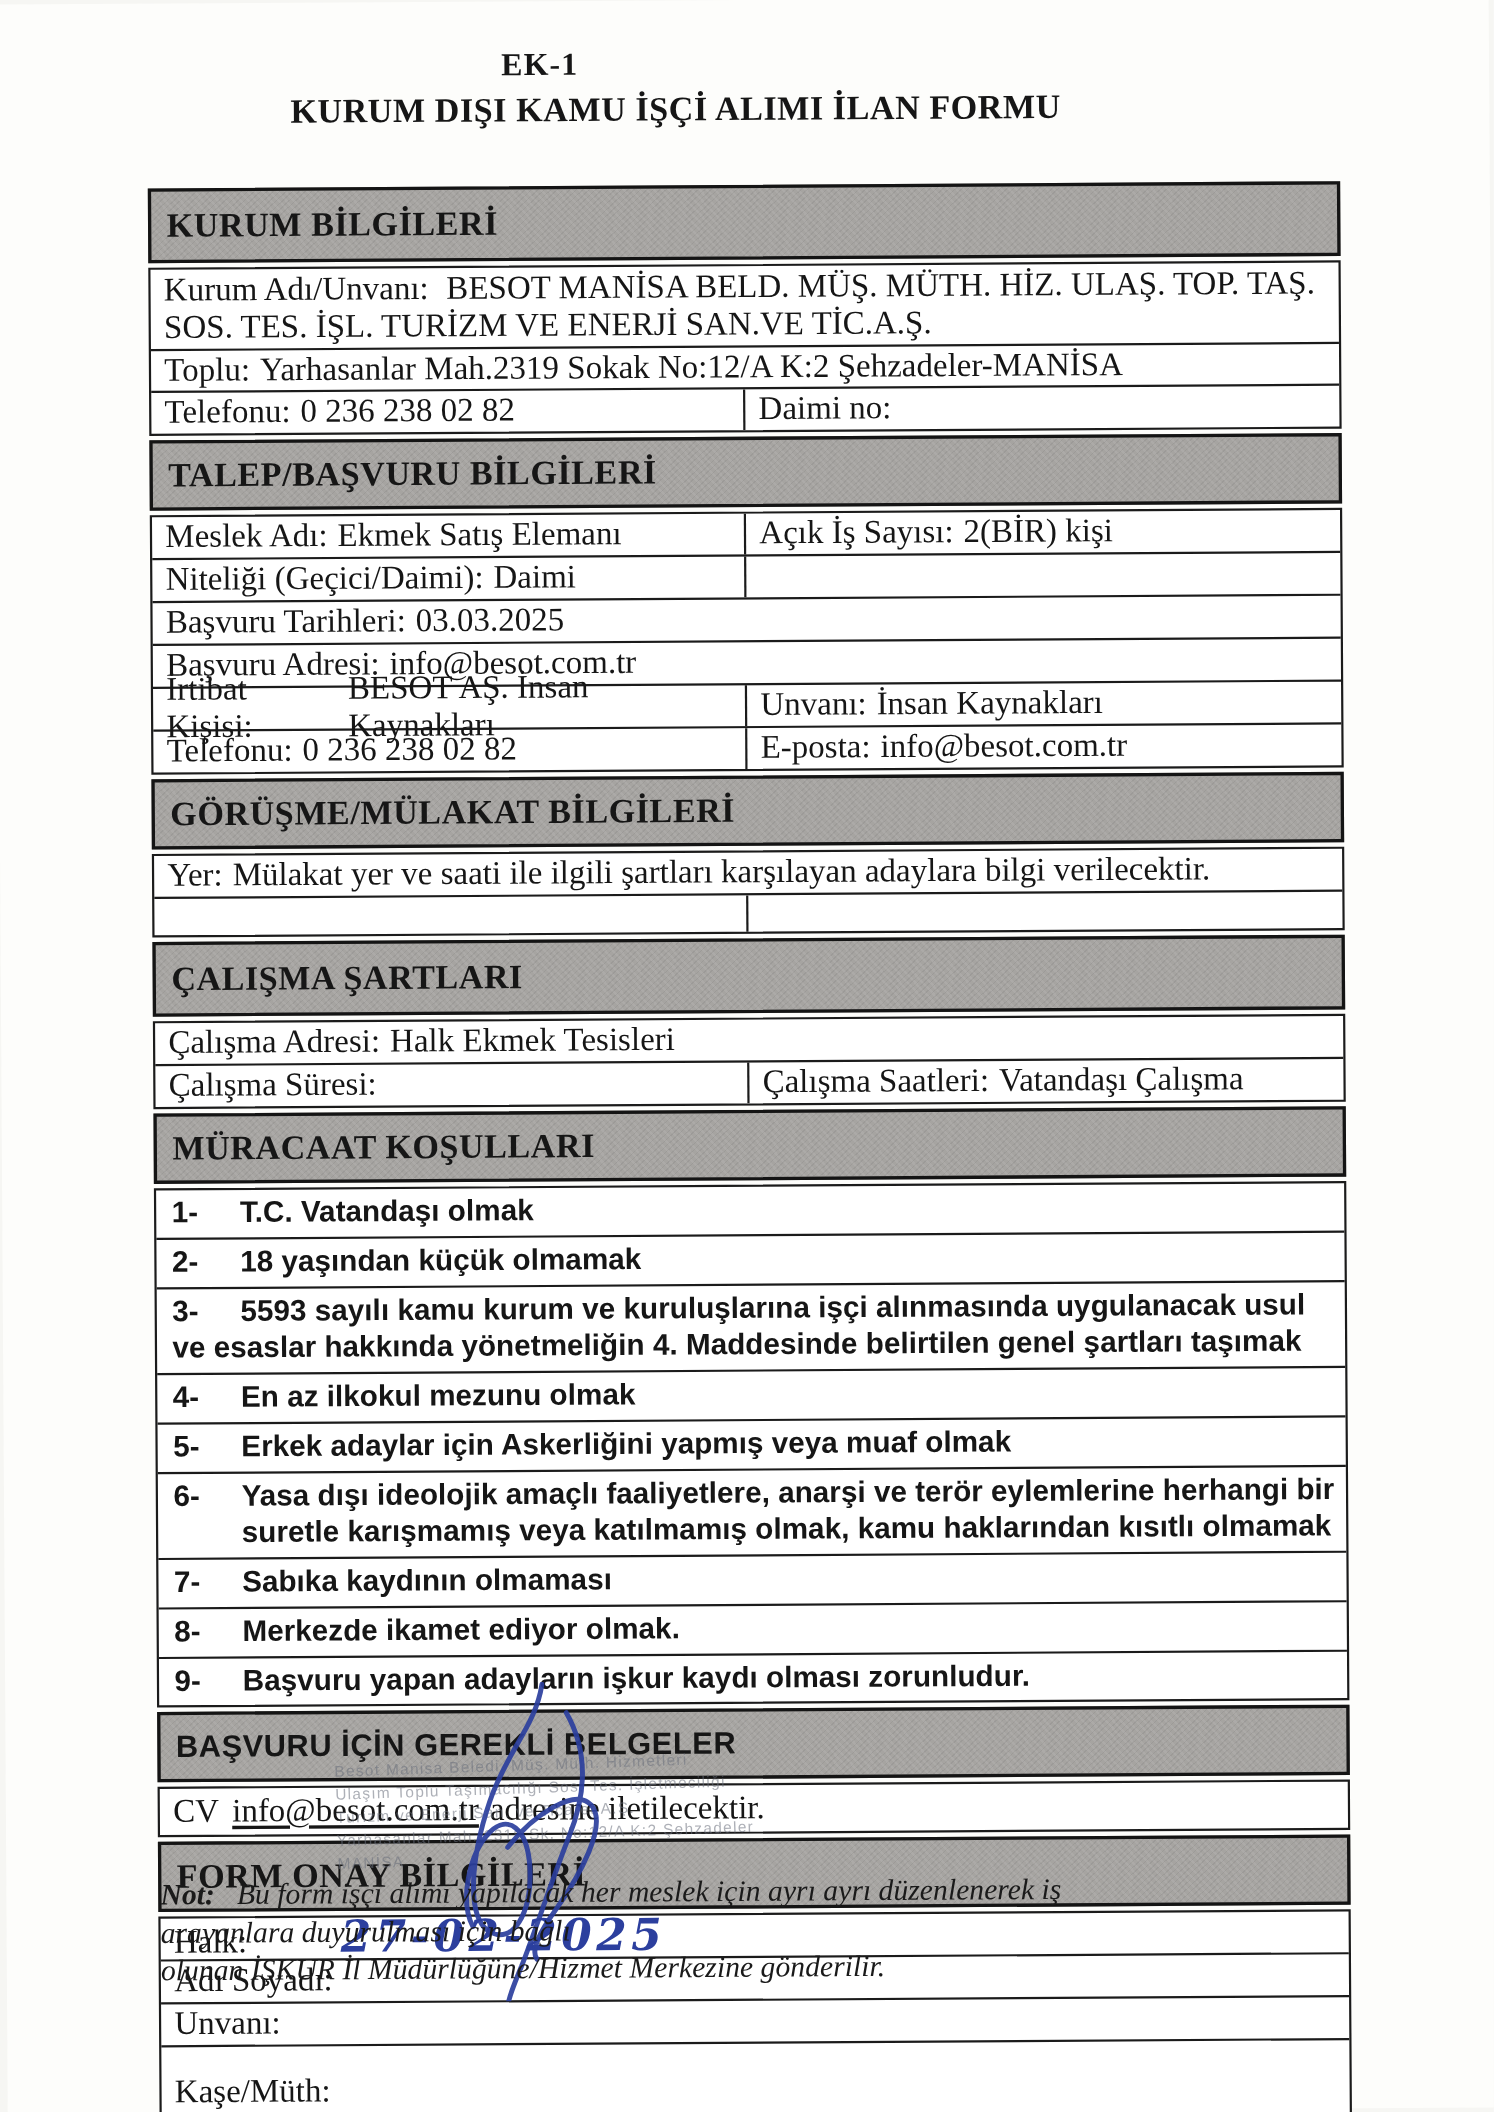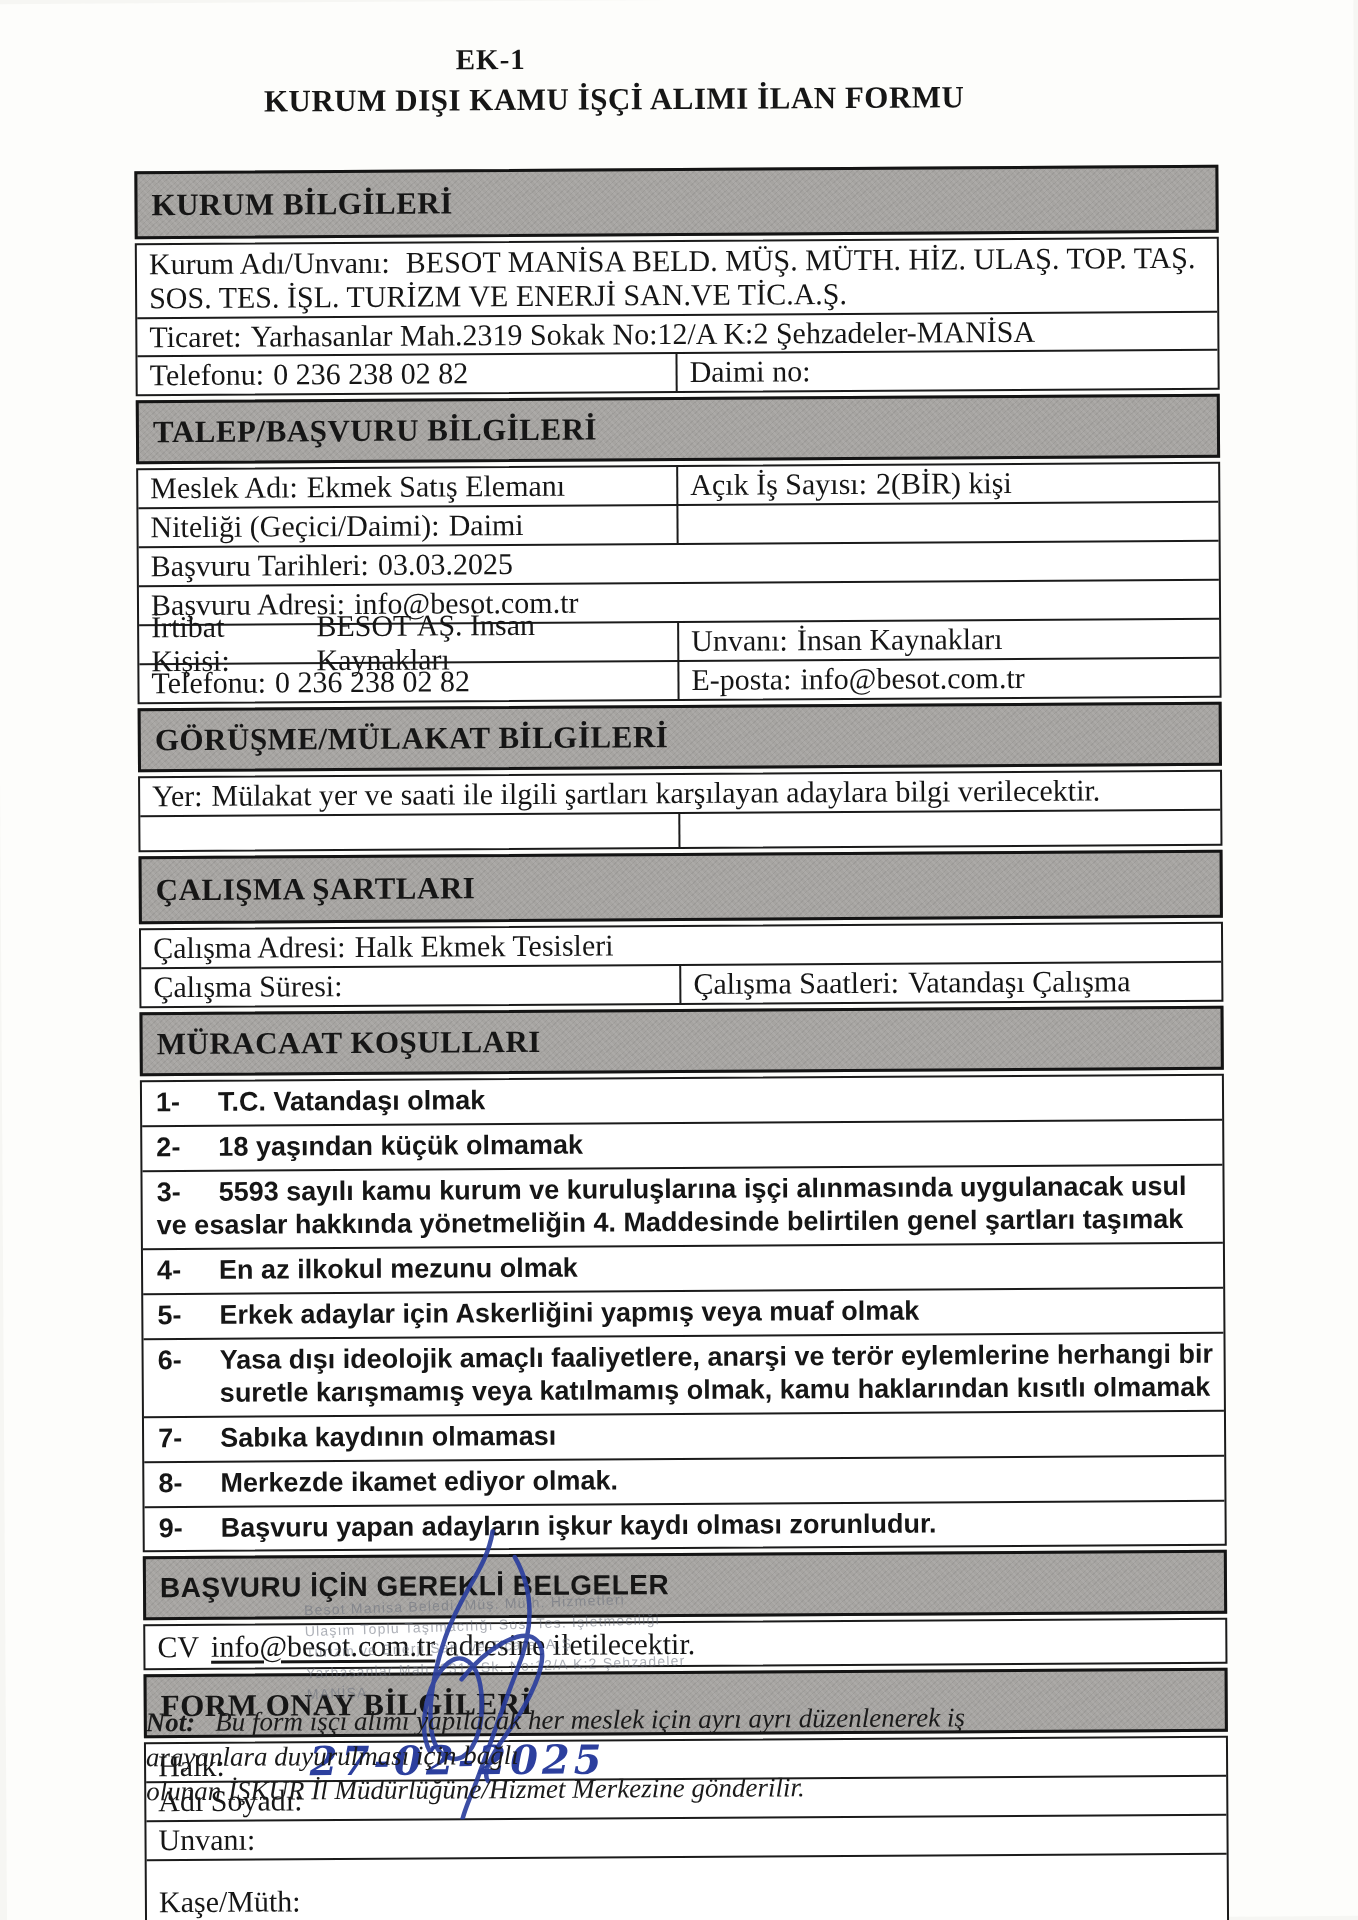--- a/index.html
+++ b/index.html
@@ -114,21 +114,21 @@
       <span>KURUM BİLGİLERİ</span>
     </div>
     <div class="seg">
       <div class="row first h-kurumadi">
         <div class="cell cell-full">
           <span>Kurum Adı/Unvanı:</span><span class="val wide">BESOT MANİSA BELD. MÜŞ. MÜTH. HİZ. ULAŞ. TOP. TAŞ. SOS. TES. İŞL. TURİZM VE ENERJİ SAN.VE TİC.A.Ş.</span>
         </div>
       </div>
       <div class="row h-adresi">
         <div class="cell cell-full">
-          <span>Ticaret:</span><span class="val">Yarhasanlar Mah.2319 Sokak No:12/A K:2 Şehzadeler-MANİSA</span>
+          <span>Toplu:</span><span class="val">Yarhasanlar Mah.2319 Sokak No:12/A K:2 Şehzadeler-MANİSA</span>
         </div>
       </div>
       <div class="row h-std">
         <div class="cell cell-l">
           <span>Telefonu:</span>
             <span class="val">0 236 238 02 82</span>
         </div>
         <div class="cell cell-r">
           <span>Daimi no:</span>
             <span class="val"></span>

